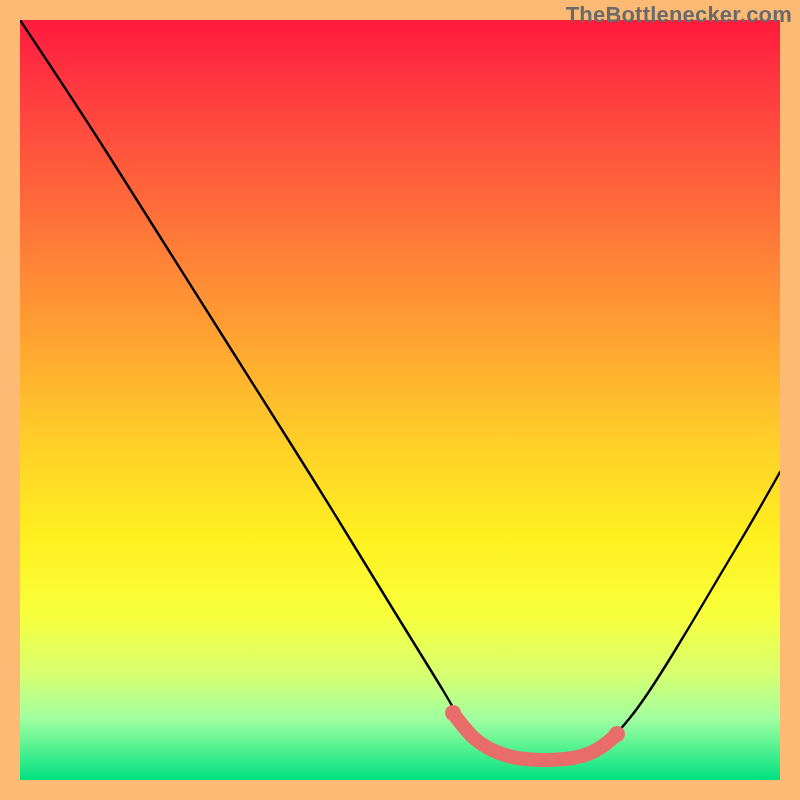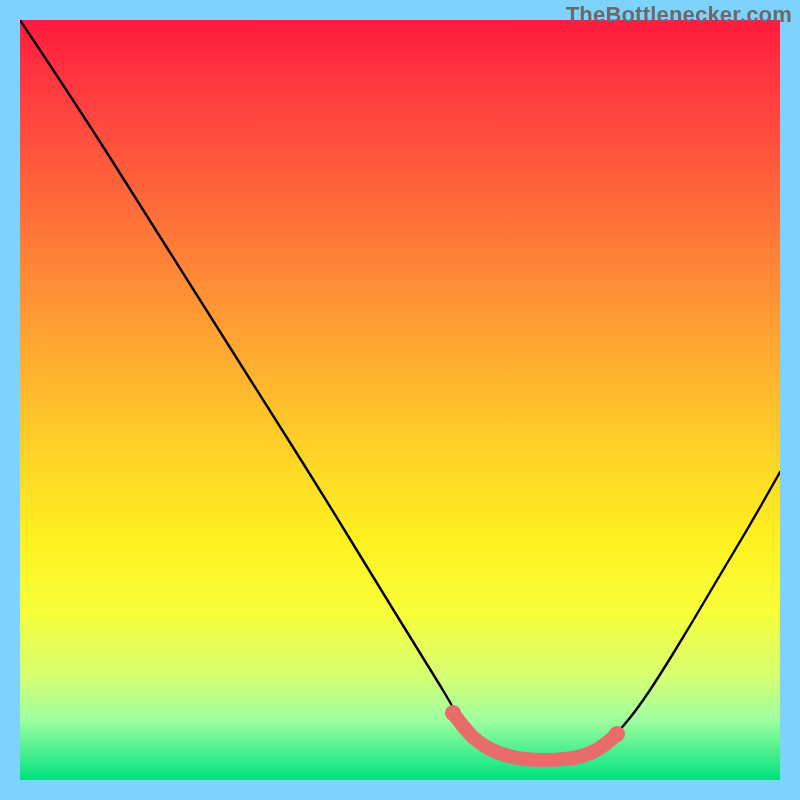--- a/index.html
+++ b/index.html
@@ -1,21 +1,21 @@
 <!DOCTYPE html>
 <html><head>
 <meta charset="utf-8">
 <style>
   * { margin: 0; padding: 0; box-sizing: border-box; }
   html, body { width: 800px; height: 800px; overflow: hidden; background: #000; }
   .frame {
     position: relative;
     width: 800px;
     height: 800px;
-    background: #7dd3fc;
+    background: #fdba74;
   }
   .plot-area {
     position: absolute;
     left: 20px;
     top: 20px;
     width: 760px;
     height: 760px;
     overflow: hidden;
   }
   .gradient {

